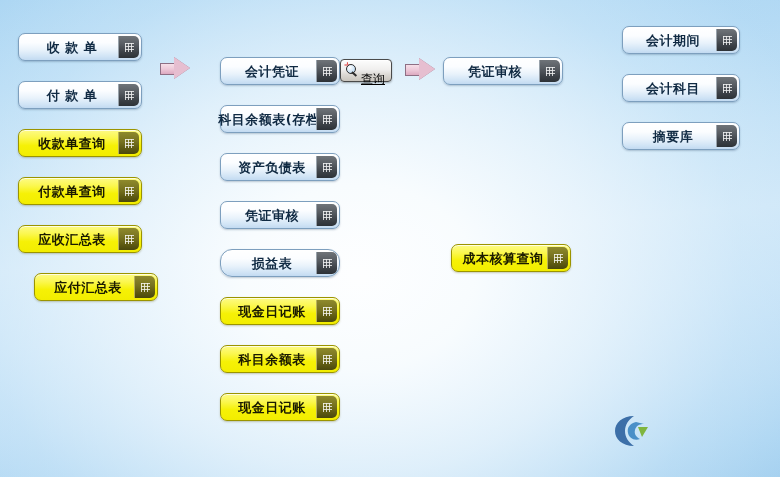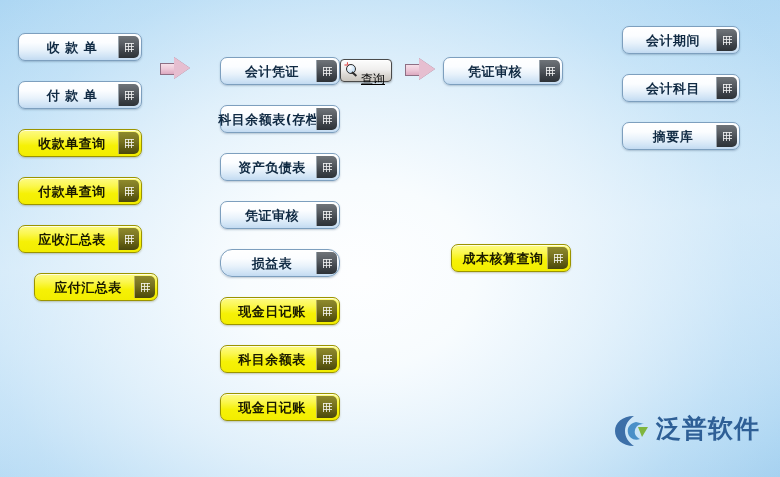--- a/index.html
+++ b/index.html
@@ -293,16 +293,15 @@
   </div>
 
   <div id="logo">
     <span class="mark">
       <svg width="38" height="32" viewBox="0 0 38 32">
         <path d="M20 1 C8 1 1 8 1 16 C1 24 8 31 20 31 C14 27 11 22 11 16 C11 10 14 5 20 1 Z" fill="#3c6fa8"></path>
         <path d="M22 7 C15 9 13 13 14 18 C15 23 20 26 26 24 C22 22 20 19 21 15 C22 11 25 9 30 9 Z" fill="#4a90c8"></path>
         <path d="M24 12 L34 12 L28 22 Z" fill="#7fb53f"></path>
       </svg>
     </span>
-    <span class="brand">泛普软件</span>
   </div>
 
 </div>
 
 </body></html>

